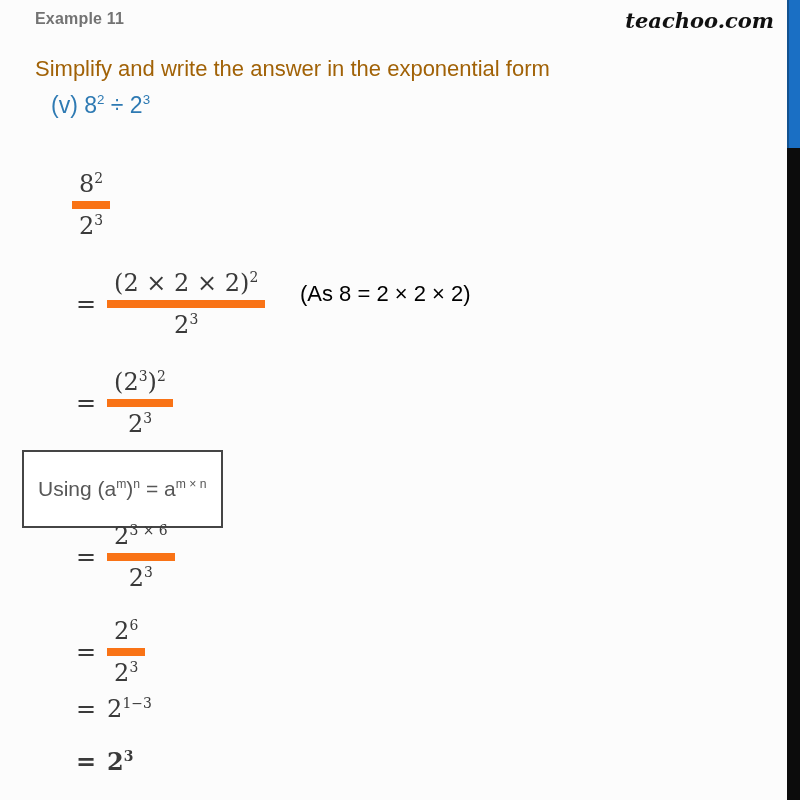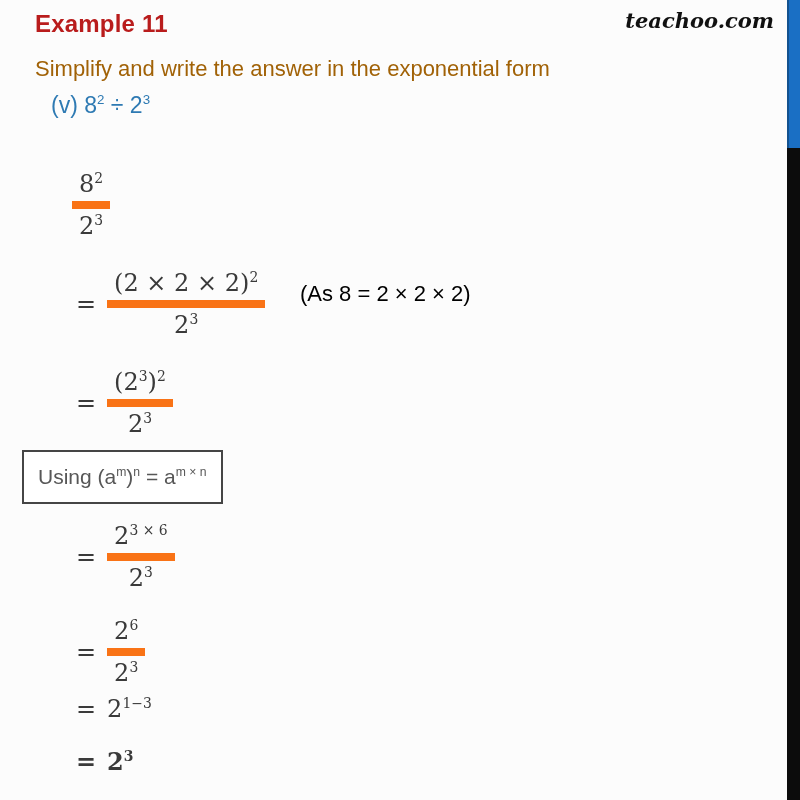--- a/index.html
+++ b/index.html
@@ -6,21 +6,21 @@
   body{
     width:800px;height:800px;
     background:#fcfcfc;
     font-family:"Liberation Sans",sans-serif;
     position:relative;
     overflow:hidden;
   }
   
   .title{
     position:absolute;left:35px;top:10px;
-    font-size:24px;font-weight:bold;color:#b91c1c;margin:0;
+    font-size:16px;font-weight:bold;color:#737373;margin:0;
     letter-spacing:.2px;
   }
   .brand{
     position:absolute;right:26px;top:8px;
     font-family:"DejaVu Serif",serif;font-style:italic;font-weight:bold;
     font-size:21px;color:#101010;
   }
   .subtitle{
     position:absolute;left:35px;top:56px;
     font-size:22px;color:#a16207;
@@ -44,21 +44,21 @@
   .frac .num{padding:0 7px 3px;border-bottom:8px solid #f97316;}
   .frac .den{padding:3px 7px 0;}
   .note{
     position:absolute;left:300px;top:281px;
     font-family:"Liberation Sans",sans-serif;
     font-size:22px;color:#000000;text-align:center;
   }
   .rulebox{
     position:absolute;left:22px;top:450px;
     border:2px solid #454545;background:#ffffff;
-    padding:13px 14px;
+    padding:25px 14px;
     font-family:"Liberation Sans",sans-serif;
     font-size:21px;color:#575757;
   }
   .s1{left:72px;top:170px;}
   .s2{left:76px;top:269px;}
   .s3{left:76px;top:368px;}
   .s4{left:76px;top:522px;}
   .s5{left:76px;top:617px;}
   .s6{left:76px;top:695px;}
   .s7{left:76px;top:747px;font-weight:bold;}

